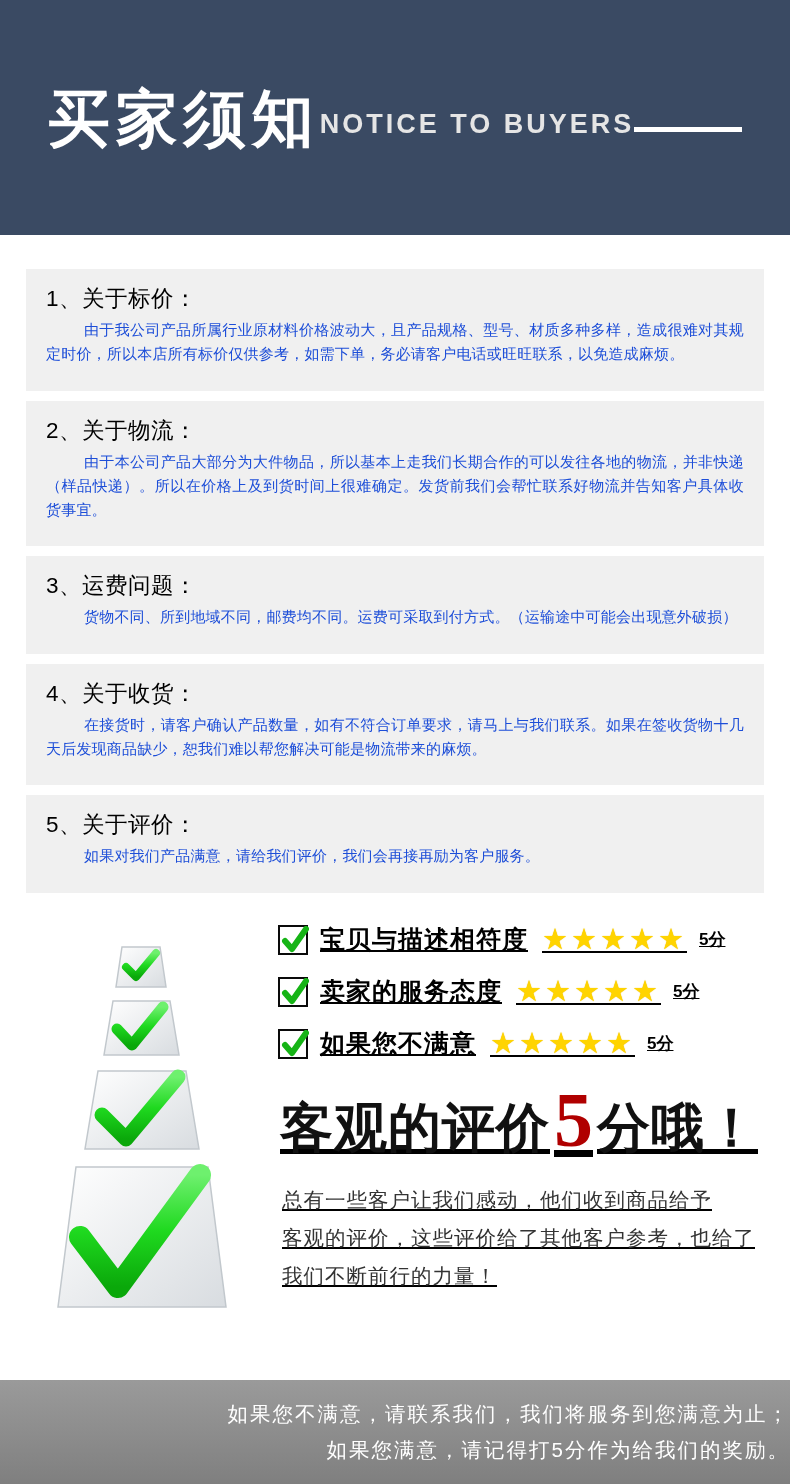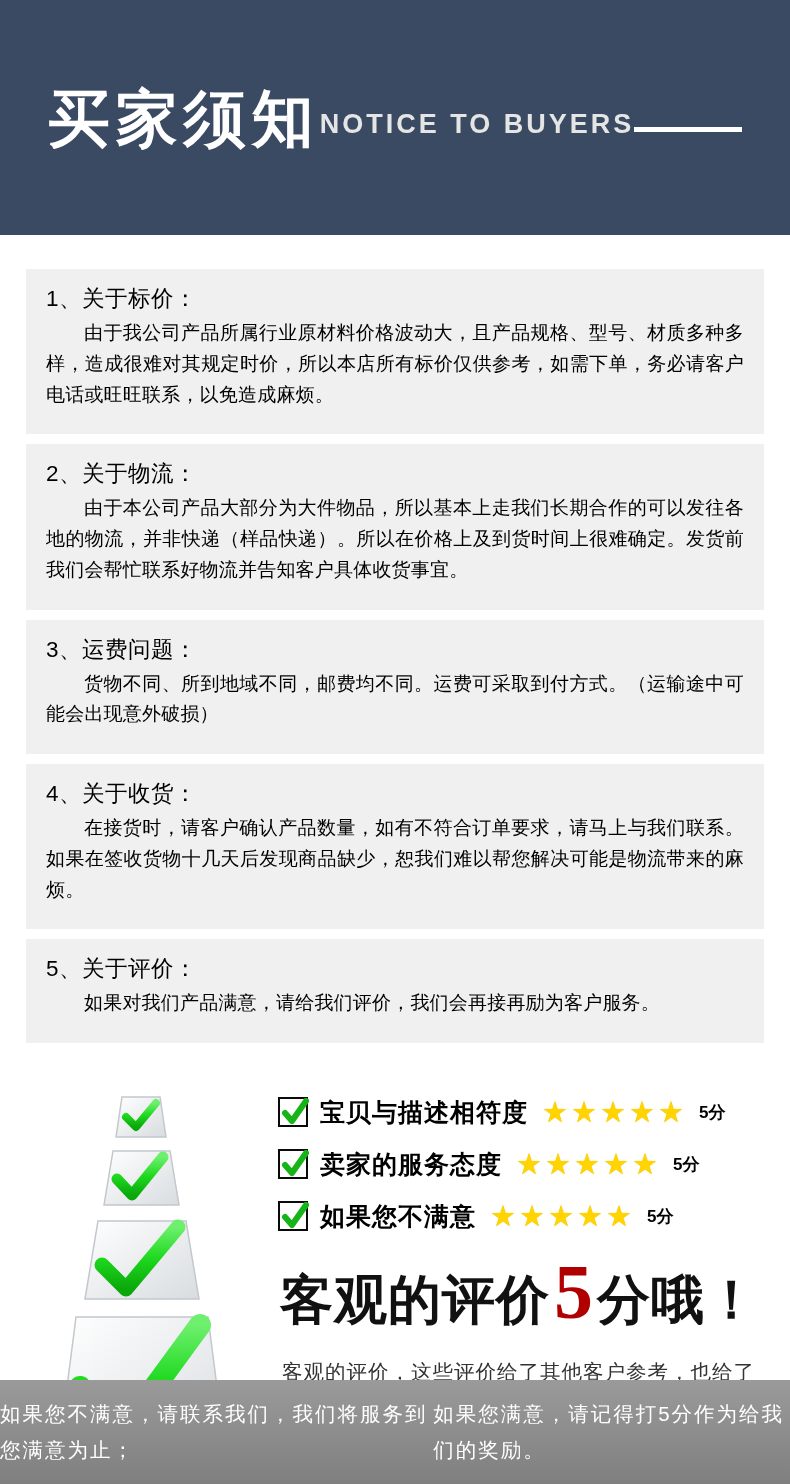--- a/index.html
+++ b/index.html
@@ -57,22 +57,22 @@
     margin-bottom: 10px;
   }
   .notice-title {
     font-size: 22.5px;
     color: #000000;
     font-weight: normal;
     letter-spacing: 0.5px;
     margin-bottom: 4px;
   }
   .notice-body {
-    font-size: 19px;
-    color: #000000;
+    font-size: 15px;
+    color: #1d4ed8;
     line-height: 1.62;
     text-indent: 38px;
     text-align: justify;
     letter-spacing: 0.2px;
   }
 
   
   .rating-section {
     position: relative;
     margin-top: 22px;
@@ -81,22 +81,23 @@
   .pyramid {
     position: absolute;
     left: 18px;
     top: 10px;
     width: 250px;
     height: 400px;
   }
   .rating-right {
     position: absolute;
     left: 278px;
-    top: 24px;
+    top: 2px;
     right: 18px;
+    text-decoration: underline;
   }
   .rating-row {
     display: flex;
     align-items: center;
     height: 46px;
     margin-bottom: 6px;
   }
   .rating-check {
     width: 30px;
     height: 30px;
@@ -165,22 +166,22 @@
 
   
   .footer {
     position: absolute;
     left: 0;
     bottom: 0;
     width: 790px;
     height: 104px;
     background: linear-gradient(to bottom, #9a9a9a 0%, #8d8d8d 50%, #7f7f7f 100%);
     display: flex;
-    flex-direction: row;
-    align-items: center;
+    flex-direction: column;
+    align-items: flex-end;
     justify-content: center;
   }
   .footer-line {
     color: #ffffff;
     font-size: 20.5px;
     letter-spacing: 2px;
     line-height: 1.75;
   }
 </style>
 </head>
@@ -287,22 +288,22 @@
       </div>
 
       <div class="slogan">
         <span class="slogan-a">客观的评价</span>
         <span class="slogan-b">5</span>
         <span class="slogan-c">分哦</span>
         <span class="slogan-excl">！</span>
       </div>
 
       <div class="closing">
+        <div>总有一些客户让我们感动，他们收到商品给予</div>
         <div>客观的评价，这些评价给了其他客户参考，也给了</div>
-        <div>总有一些客户让我们感动，他们收到商品给予</div>
         <div>我们不断前行的力量！</div>
       </div>
 
     </div>
   </div>
 
   <div class="footer">
     <div class="footer-line">如果您不满意，请联系我们，我们将服务到您满意为止；</div>
     <div class="footer-line">如果您满意，请记得打5分作为给我们的奖励。</div>
   </div>

